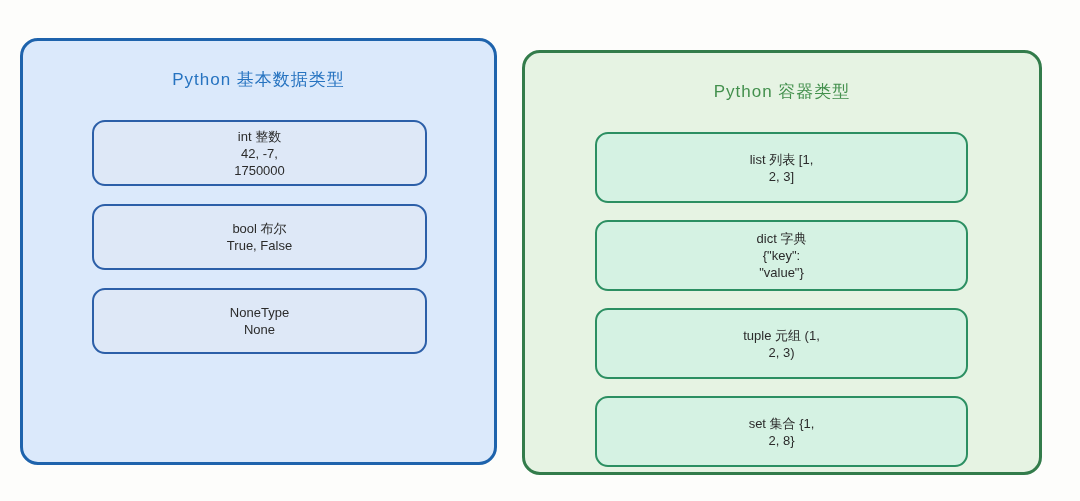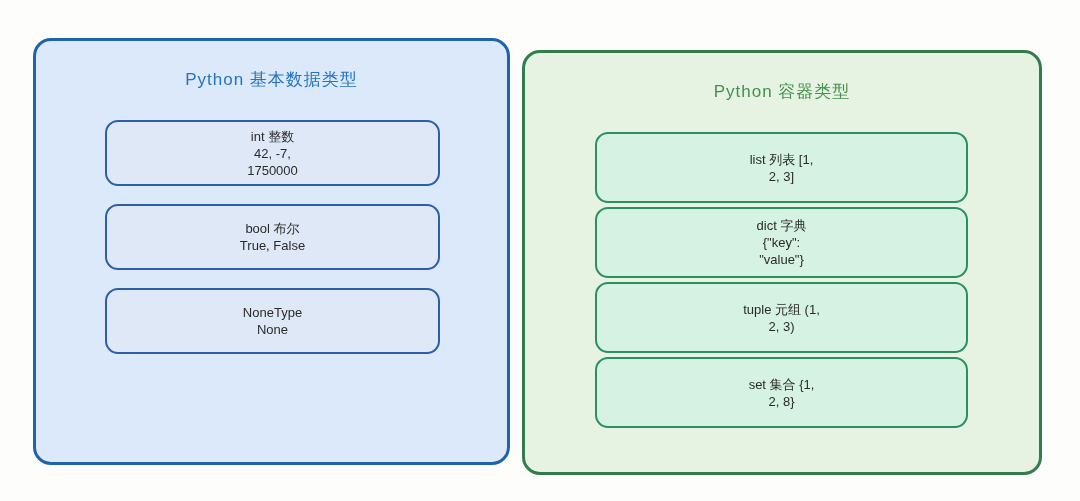--- a/index.html
+++ b/index.html
@@ -16,21 +16,21 @@
     overflow: hidden;
   }
   .panel {
     position: absolute;
     box-sizing: border-box;
     border-radius: 18px;
     background: var(--panel-bg, #eee);
     border: 3px solid var(--panel-border, #999);
   }
   .panel-basic {
-    left: 33px;
+    left: 20px;
     top: 38px;
     width: 477px;
     height: 427px;
   }
   .panel-container {
     left: 522px;
     top: 50px;
     width: 520px;
     height: 425px;
   }
@@ -51,21 +51,21 @@
   .panel-basic .stack {
     left: 69px;
     top: 79px;
     width: 335px;
     gap: 18px;
   }
   .panel-container .stack {
     left: 70px;
     top: 79px;
     width: 373px;
-    gap: 4px;
+    gap: 17px;
     justify-content: flex-end;
   }
   .typebox {
     box-sizing: border-box;
     border-radius: 13px;
     background: var(--box-bg, #fff);
     border: 2px solid var(--box-border, #888);
     display: flex;
     flex-direction: column;
     align-items: center;

